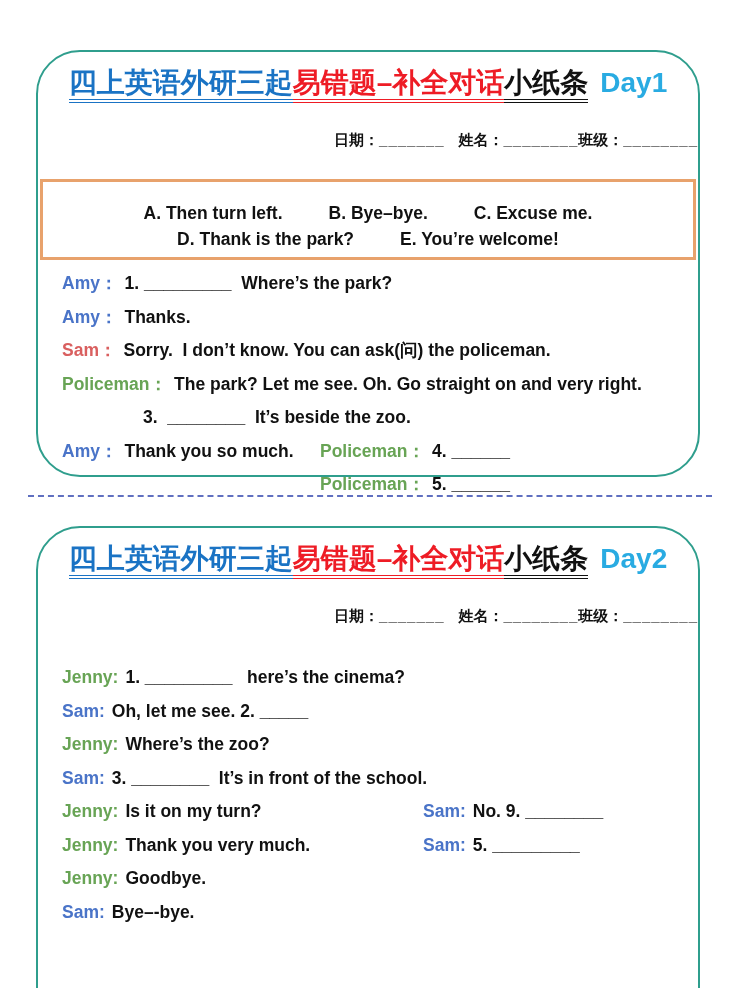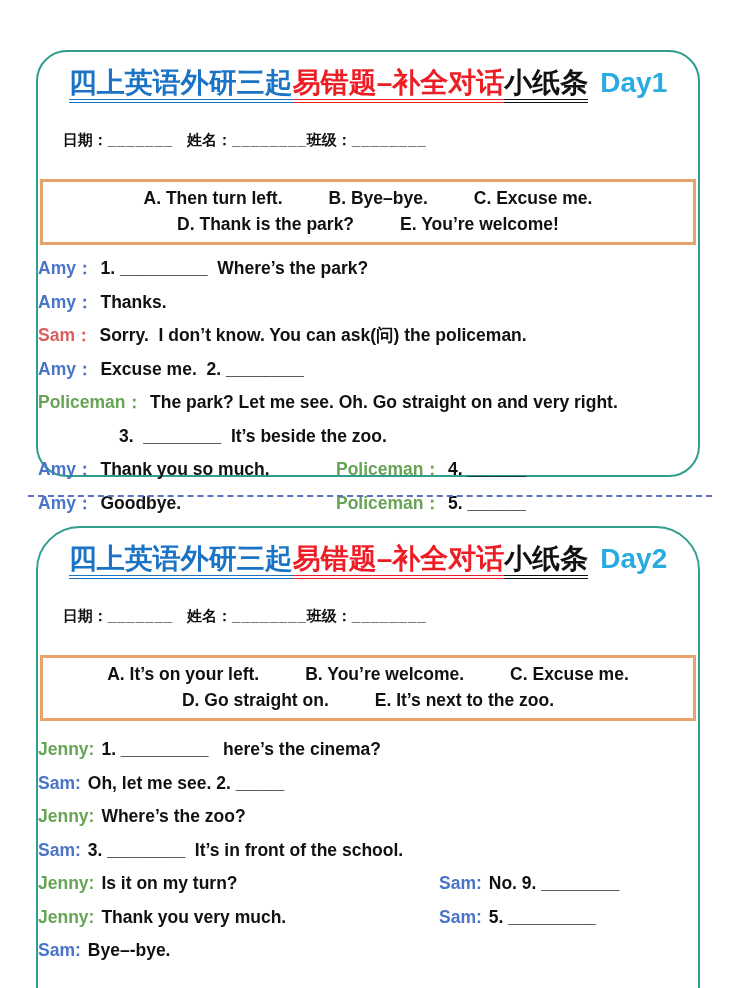--- a/index.html
+++ b/index.html
@@ -6,68 +6,68 @@
   body{
     width:741px;height:988px;position:relative;background:#ffffff;
     font-family:"Liberation Sans","DejaVu Sans",sans-serif;
     color:#111;overflow:hidden;
   }
   .card{
     position:absolute;left:36px;width:664px;background:#fff;
     border:2.5px solid var(--card-border);border-radius:44px;
     box-sizing:border-box;
   }
-  .card-day1{top:50px;height:427px;border-radius:31px;}
+  .card-day1{top:50px;height:427px;}
   .card-day2{top:526px;height:544px;}
 
   .divider{
     position:absolute;top:495px;left:28px;width:684px;height:0;
     border-top:2.5px dashed var(--divider-blue);
   }
 
   .title{
     text-align:center;margin-top:12px;font-size:28px;font-weight:700;
     line-height:38px;white-space:nowrap;
   }
   .t-seg{border-bottom:4.5px double currentColor;padding-bottom:1px;}
   .t-blue{color:var(--title-blue);}
   .t-red{color:var(--title-red);}
   .t-black{color:#111;}
   .t-day{color:var(--day-cyan);margin-left:12px;font-weight:700;}
 
   .meta{
-    text-align:left;margin-top:5px;font-size:15px;font-weight:700;
-    line-height:22px;white-space:pre;color:#111;margin-left:8px;
+    text-align:right;margin-top:5px;font-size:15px;font-weight:700;
+    line-height:22px;white-space:pre;color:#111;
   }
   .meta .blank{letter-spacing:1px;}
   .meta .gap{display:inline-block;width:14px;}
 
   .opt-box{
     margin:6px 2px 0 2px;border:3px solid var(--options-border);
-    padding:3px 0 5px 0;
+    padding:18px 0 5px 0;
   }
   .opt-line{
     text-align:center;font-size:17.5px;font-weight:600;line-height:26px;
     color:#111;white-space:nowrap;
   }
   .opt{margin:0 23px;}
 
-  .dialogue{margin-top:7px;}
+  .dialogue{margin-top:7px;padding-left:24px;}
   .card-day2 .dialogue{margin-top:12px;}
   .dlg-row{
     position:relative;height:33.5px;line-height:33.5px;
     font-size:17.5px;font-weight:600;color:#111;white-space:pre;
   }
   .dlg-row.indent{padding-left:81px;}
   .speaker{margin-right:7px;}
   .sp-blue{color:var(--speaker-blue);}
   .sp-red{color:var(--speaker-red);}
   .sp-green{color:var(--speaker-green);}
   .seg{display:inline-block;}
-  .seg-2{position:absolute;top:0;margin-left:40px;}
+  .seg-2{position:absolute;top:0;}
   .card-day1 .seg-2{left:258px;}
   .card-day2 .seg-2{left:361px;}
 </style>
 </head>
 <body>
 
 <section class="card card-day1">
   <div class="title">
     <span class="t-seg t-blue">四上英语外研三起</span><span class="t-seg t-red">易错题–补全对话</span><span class="t-seg t-black">小纸条</span><span class="t-day">Day1</span>
   </div>
@@ -75,43 +75,39 @@
     <span>日期：</span><span class="blank">_______</span><span class="gap"></span><span>姓名：</span><span class="blank">________</span><span>班级：</span><span class="blank">________</span>
   </div>
   <div class="opt-box">
       <div class="opt-line"><span class="opt">A. Then turn left.</span><span class="opt">B. Bye–bye.</span><span class="opt">C. Excuse me.</span></div>
       <div class="opt-line"><span class="opt">D. Thank is the park?</span><span class="opt">E. You’re welcome!</span></div>
     </div>
   <div class="dialogue">
       <div class="dlg-row"><span class="seg seg-1"><span class="speaker sp-blue">Amy：</span><span class="dlg-text">1. _________  Where’s the park?</span></span></div>
       <div class="dlg-row"><span class="seg seg-1"><span class="speaker sp-blue">Amy：</span><span class="dlg-text">Thanks.</span></span></div>
       <div class="dlg-row"><span class="seg seg-1"><span class="speaker sp-red">Sam：</span><span class="dlg-text">Sorry.  I don’t know. You can ask(问) the policeman.</span></span></div>
-      <div class="dlg-row"><span class="seg seg-1"><span class="speaker sp-blue">Amy：</span><span class="dlg-text">Excuse me.  2. ________</span></span></div>
       <div class="dlg-row"><span class="seg seg-1"><span class="speaker sp-green">Policeman：</span><span class="dlg-text">The park? Let me see. Oh. Go straight on and very right.</span></span></div>
       <div class="dlg-row indent"><span class="seg seg-1"><span class="dlg-text">3.  ________  It’s beside the zoo.</span></span></div>
       <div class="dlg-row"><span class="seg seg-1"><span class="speaker sp-blue">Amy：</span><span class="dlg-text">Thank you so much.</span></span><span class="seg seg-2"><span class="speaker sp-green">Policeman：</span><span class="dlg-text">4. ______</span></span></div>
-      <div class="dlg-row"><span class="seg seg-1"><span class="speaker sp-blue">Amy：</span><span class="dlg-text">Goodbye.</span></span><span class="seg seg-2"><span class="speaker sp-green">Policeman：</span><span class="dlg-text">5. ______</span></span></div>
+      <div class="dlg-row"><span class="seg seg-2"><span class="speaker sp-green">Policeman：</span><span class="dlg-text">5. ______</span></span></div>
     </div>
 </section>
 
 <div class="divider"></div>
 
 <section class="card card-day2">
   <div class="title">
     <span class="t-seg t-blue">四上英语外研三起</span><span class="t-seg t-red">易错题–补全对话</span><span class="t-seg t-black">小纸条</span><span class="t-day">Day2</span>
   </div>
   <div class="meta">
     <span>日期：</span><span class="blank">_______</span><span class="gap"></span><span>姓名：</span><span class="blank">________</span><span>班级：</span><span class="blank">________</span>
   </div>
-  <div class="opt-box">
-      <div class="opt-line"><span class="opt">A. It’s on your left.</span><span class="opt">B. You’re welcome.</span><span class="opt">C. Excuse me.</span></div>
-      <div class="opt-line"><span class="opt">D. Go straight on.</span><span class="opt">E. It’s next to the zoo.</span></div>
-    </div>
   <div class="dialogue">
       <div class="dlg-row"><span class="seg seg-1"><span class="speaker sp-green">Jenny:</span><span class="dlg-text">1. _________   here’s the cinema?</span></span></div>
       <div class="dlg-row"><span class="seg seg-1"><span class="speaker sp-blue">Sam:</span><span class="dlg-text">Oh, let me see. 2. _____</span></span></div>
       <div class="dlg-row"><span class="seg seg-1"><span class="speaker sp-green">Jenny:</span><span class="dlg-text">Where’s the zoo?</span></span></div>
       <div class="dlg-row"><span class="seg seg-1"><span class="speaker sp-blue">Sam:</span><span class="dlg-text">3. ________  It’s in front of the school.</span></span></div>
       <div class="dlg-row"><span class="seg seg-1"><span class="speaker sp-green">Jenny:</span><span class="dlg-text">Is it on my turn?</span></span><span class="seg seg-2"><span class="speaker sp-blue">Sam:</span><span class="dlg-text">No. 9. ________</span></span></div>
       <div class="dlg-row"><span class="seg seg-1"><span class="speaker sp-green">Jenny:</span><span class="dlg-text">Thank you very much.</span></span><span class="seg seg-2"><span class="speaker sp-blue">Sam:</span><span class="dlg-text">5. _________</span></span></div>
+      <div class="dlg-row"><span class="seg seg-1"><span class="speaker sp-green">Jenny:</span><span class="dlg-text">Goodbye.</span></span></div>
       <div class="dlg-row"><span class="seg seg-1"><span class="speaker sp-blue">Sam:</span><span class="dlg-text">Bye–-bye.</span></span></div>
     </div>
 </section>
 
 </body></html>

